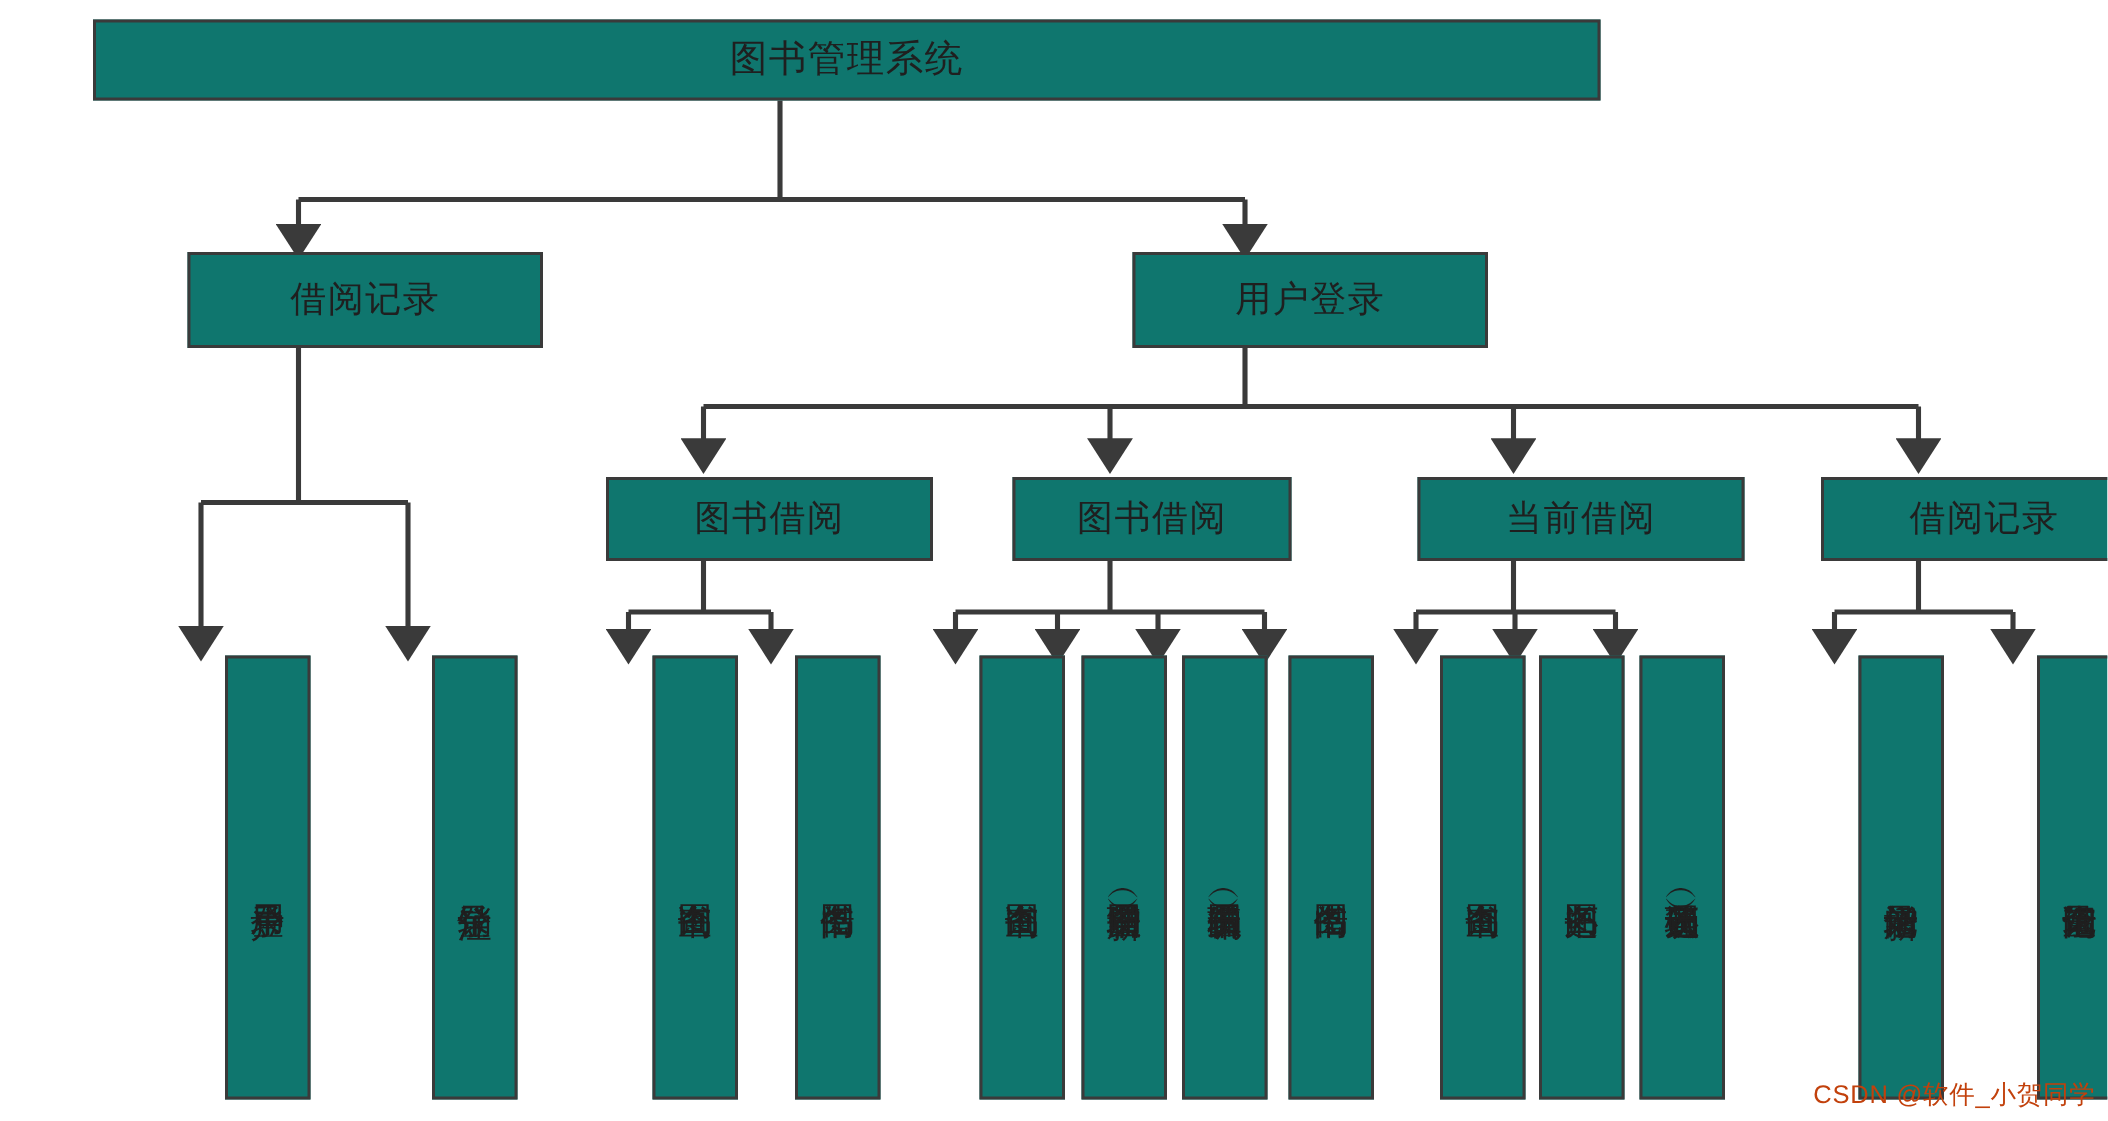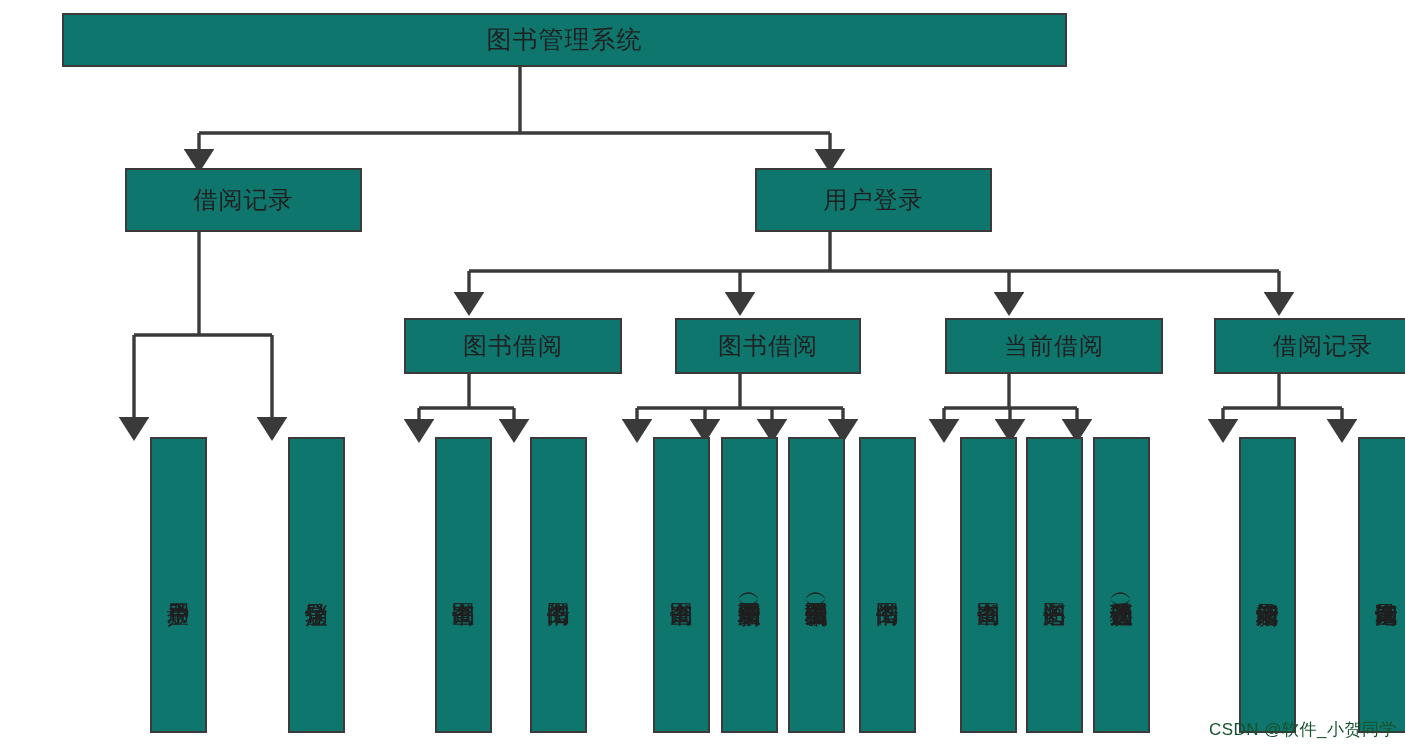--- a/index.html
+++ b/index.html
@@ -60,21 +60,21 @@
   .node-leaf > span {
     writing-mode: vertical-rl;
     text-orientation: upright;
     display: block;
   }
   #watermark {
     position: absolute;
     right: 8px;
     bottom: 6px;
     font-size: 17px;
-    color: #14532d;
+    color: #c2410c;
     letter-spacing: 0.5px;
     white-space: nowrap;
   }
 </style>
 </head>
 <body>
 
 <div id="diagram-canvas">
 
   <svg id="edge-layer" width="1405" height="747" viewBox="0 0 1405 747">

